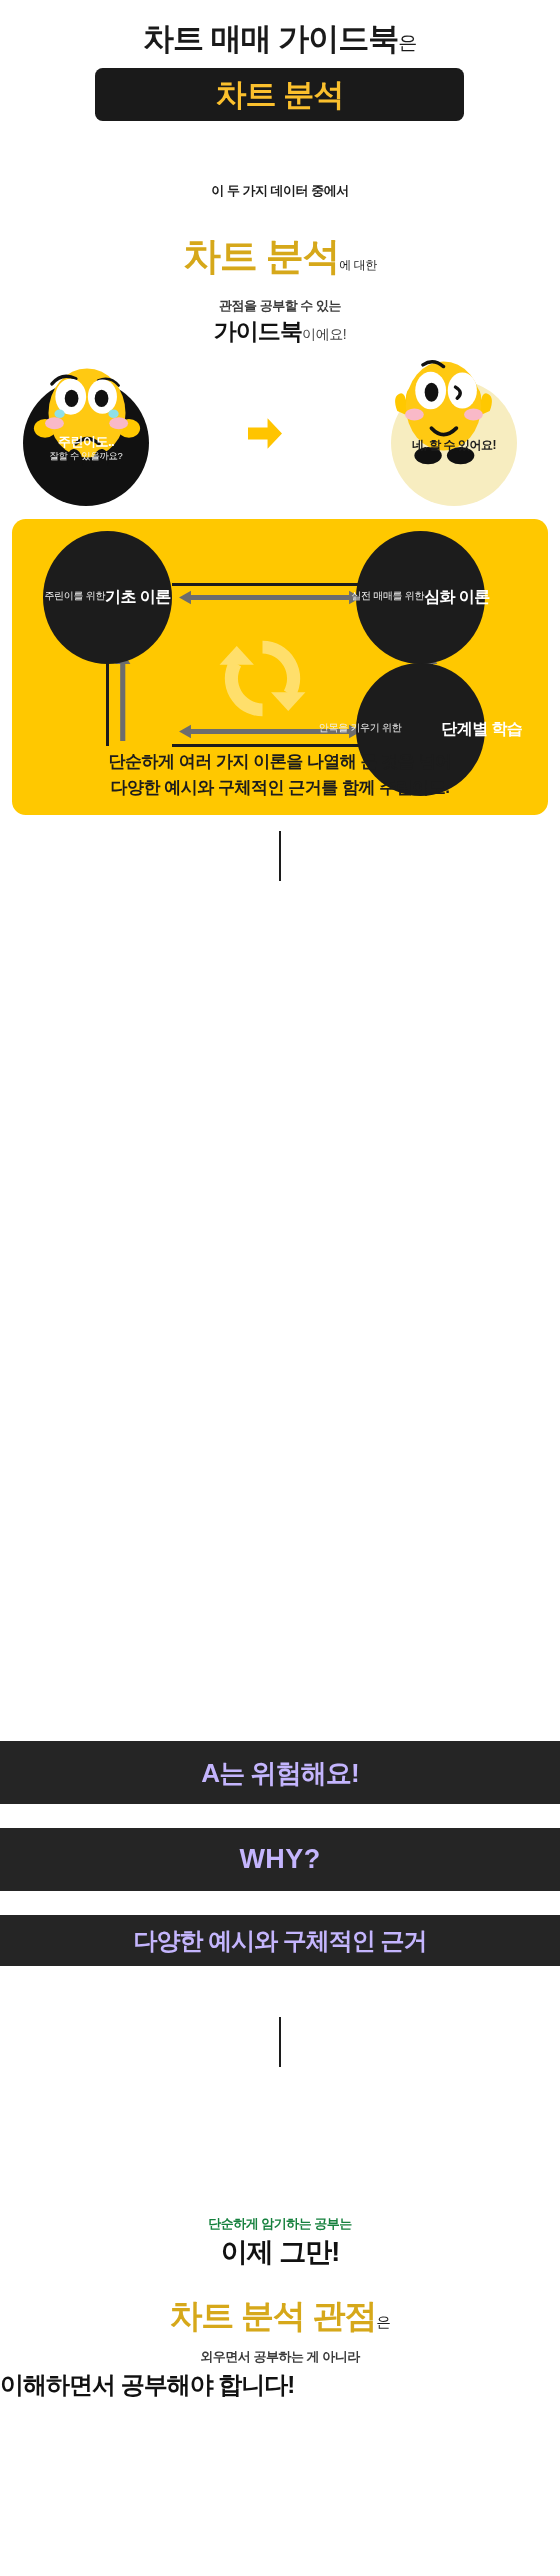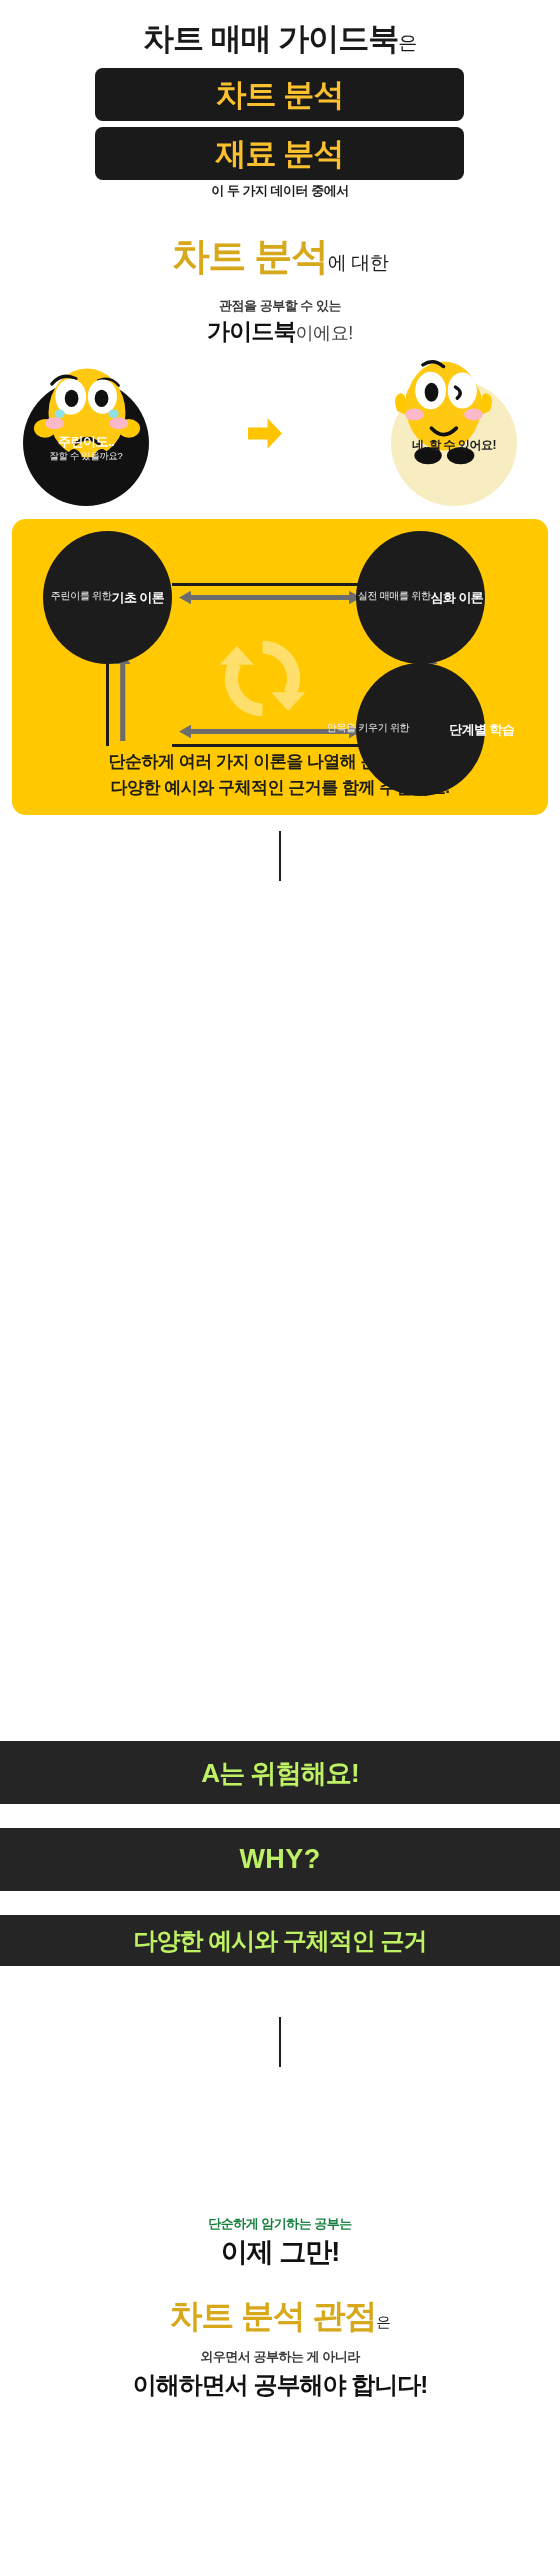--- a/index.html
+++ b/index.html
@@ -76,42 +76,42 @@
     line-height: 1;
   }
   #gold-chart-analysis {
     top: 237px;
     font-size: 38px;
     font-weight: 800;
     letter-spacing: -1.3px;
     color: #D6A81A;
   }
   #gold-chart-analysis .tail {
-    font-size: 19px;
+    font-size: 12px;
     font-weight: 500;
     letter-spacing: -0.4px;
     color: #1d1d1d;
     vertical-align: baseline;
   }
   #line-viewpoint {
     top: 299px;
     font-size: 13px;
     font-weight: 600;
     letter-spacing: -0.5px;
     color: #3a3a3a;
   }
   #line-guidebook {
     top: 320px;
     font-size: 23px;
     font-weight: 800;
     letter-spacing: -0.9px;
     color: #111111;
   }
   #line-guidebook .tail {
-    font-size: 18px;
+    font-size: 14px;
     font-weight: 400;
     letter-spacing: -0.4px;
     color: #444444;
   }
 
   
   .char-stage {
     position: absolute;
     top: 356px; left: 0;
     width: 560px; height: 150px;
@@ -174,21 +174,21 @@
     display: flex;
     align-items: center;
     justify-content: center;
   }
   .node .cap {
     font-size: 10px; font-weight: 500;
     letter-spacing: -0.3px; color: #f0f0f0;
     white-space: nowrap; margin-bottom: 2.6px;
   }
   .node .ttl {
-    font-size: 13px; font-weight: 800;
+    font-size: 16px; font-weight: 800;
     letter-spacing: -0.6px; color: #ffffff;
     white-space: nowrap;
   }
   #node-basic    { left: 31px;  top: 12px; }
   #node-advanced { left: 344px; top: 12px; }
   #node-case     { left: 31px;  top: 144px; }
   #node-step     { left: 344px; top: 144px; gap: 40px; }
 
   .diagram-footer {
     position: absolute;
@@ -235,21 +235,21 @@
     left: 0; width: 560px;
     background: #252525;
     display: flex;
     align-items: center;
     justify-content: center;
   }
   .banner span {
     font-size: 26px;
     font-weight: 800;
     letter-spacing: -0.9px;
-    color: #bef264;
+    color: #c4b5fd;
     white-space: nowrap;
     line-height: 1;
   }
   #banner-risk  { top: 1741px; height: 63px; }
   #banner-why   { top: 1828px; height: 63px; }
   #banner-proof { top: 1915px; height: 51px; }
   #banner-why span { letter-spacing: 0.4px; font-size: 27px; }
   #banner-proof span { font-size: 24px; letter-spacing: -1px; }
 
   
@@ -272,41 +272,38 @@
   #close-gold .tail {
     font-size: 14.6px; font-weight: 500; letter-spacing: -0.3px; color: #1d1d1d;
   }
   #close-line3 {
     position: absolute; top: 2348px; left: 0; width: 560px;
     text-align: center; font-size: 13px; font-weight: 600;
     letter-spacing: -0.5px; color: #3a3a3a;
   }
   #close-line4 {
     position: absolute; top: 2372px; left: 0; width: 560px;
-    text-align: center; font-size: 24px; font-weight: 800;
+    text-align: left; font-size: 24px; font-weight: 800;
     letter-spacing: -1px; color: #111111; line-height: 1.1;
     white-space: nowrap;
   }
 </style>
 </head>
 <body>
 
 <div class="page">
 
   <div class="hero-title">
     <span>차트 매매 가이드북</span><span class="suffix">은</span>
   </div>
 
   <div class="pill" id="pill-chart">
     <span>차트 분석</span>
   </div>
 
-  <div class="pill" id="pill-material">
-    <span>재료 분석</span>
-  </div>
 
   <div class="sub-small" id="line-two-data">이 두 가지 데이터 중에서</div>
 
   <div class="gold-line" id="gold-chart-analysis">
     <span>차트 분석</span><span class="tail">에 대한</span>
   </div>
 
   <div class="gold-line" id="line-viewpoint">관점을 공부할 수 있는</div>
 
   <div class="gold-line" id="line-guidebook">

